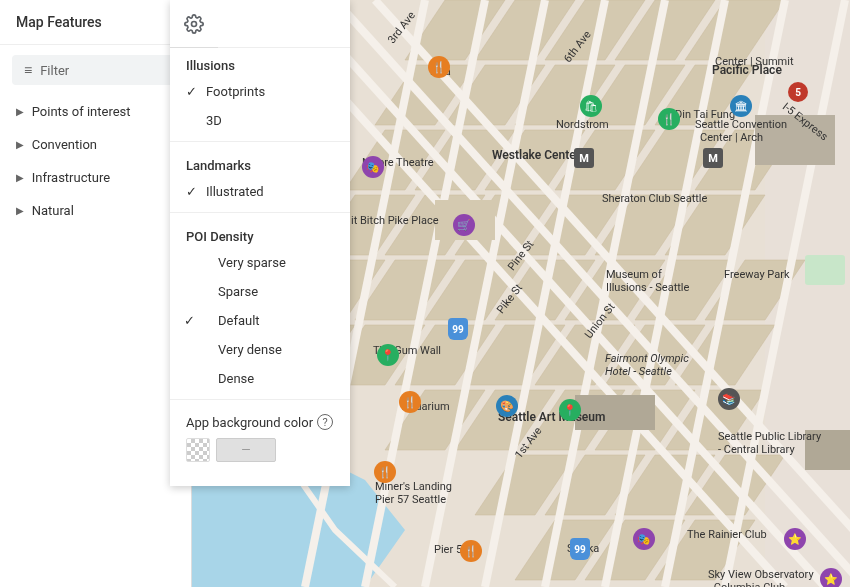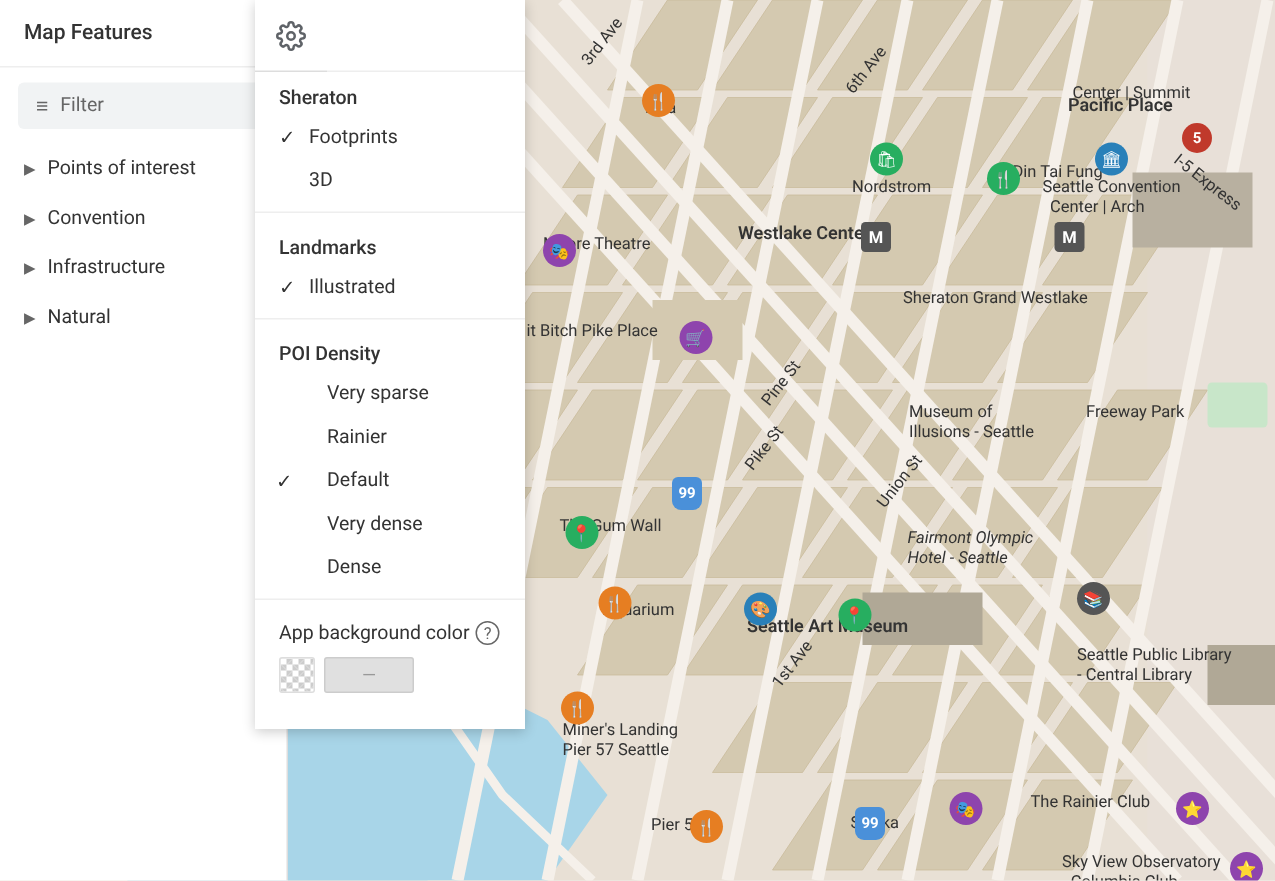--- a/index.html
+++ b/index.html
@@ -332,27 +332,27 @@
 
     <rect x="670" y="115" width="80" height="50" fill="#b8b0a0"></rect>
   </svg>
 
   
   <div style="position:absolute;top:0;left:170px;right:0;bottom:0;pointer-events:none;">
 
     <span class="map-label" style="left:260px;top:65px;">Lola</span>
     <span class="map-label" style="left:545px;top:55px;">Center | Summit</span>
     <span class="map-label map-label-bold" style="left:542px;top:63px;">Pacific Place</span>
-    <span class="map-label" style="left:386px;top:118px;margin-left:12px;">Nordstrom</span>
+    <span class="map-label" style="left:386px;top:118px;">Nordstrom</span>
     <span class="map-label" style="left:505px;top:108px;">Din Tai Fung</span>
     <span class="map-label" style="left:525px;top:118px;">Seattle Convention</span>
     <span class="map-label" style="left:530px;top:131px;">Center | Arch</span>
     <span class="map-label map-label-bold" style="left:322px;top:148px;">Westlake Center</span>
     <span class="map-label" style="left:192px;top:156px;">Moore Theatre</span>
-    <span class="map-label" style="left:432px;top:192px;">Sheraton Grand Westlake</span>
+    <span class="map-label" style="left:432px;top:192px;">Sheraton Club Seattle</span>
     <span class="map-label" style="left:181px;top:214px;">it Bitch Pike Place</span>
     <span class="map-label" style="left:436px;top:268px;">Museum of<br>Illusions - Seattle</span>
     <span class="map-label" style="left:554px;top:268px;">Freeway Park</span>
     <span class="map-label" style="left:203px;top:344px;">The Gum Wall</span>
     <span class="map-label" style="left:435px;top:352px;font-style:italic;">Fairmont Olympic<br>Hotel - Seattle</span>
     <span class="map-label" style="left:232px;top:400px;">Aquarium</span>
     <span class="map-label map-label-bold" style="left:328px;top:410px;">Seattle Art Museum</span>
     <span class="map-label" style="left:205px;top:440px;margin-top:40px;">Miner's Landing<br>Pier 57 Seattle</span>
     <span class="map-label" style="left:548px;top:430px;">Seattle Public Library<br>- Central Library</span>
     <span class="map-label" style="left:517px;top:528px;">The Rainier Club</span>
@@ -430,21 +430,21 @@
 <button class="gear-btn">
   <svg width="20" height="20" viewBox="0 0 24 24" fill="none" stroke="#5f6368" stroke-width="2">
     <circle cx="12" cy="12" r="3"></circle>
     <path d="M19.4 15a1.65 1.65 0 0 0 .33 1.82l.06.06a2 2 0 0 1-2.83 2.83l-.06-.06a1.65 1.65 0 0 0-1.82-.33 1.65 1.65 0 0 0-1 1.51V21a2 2 0 0 1-4 0v-.09A1.65 1.65 0 0 0 9 19.4a1.65 1.65 0 0 0-1.82.33l-.06.06a2 2 0 0 1-2.83-2.83l.06-.06A1.65 1.65 0 0 0 4.68 15a1.65 1.65 0 0 0-1.51-1H3a2 2 0 0 1 0-4h.09A1.65 1.65 0 0 0 4.6 9a1.65 1.65 0 0 0-.33-1.82l-.06-.06a2 2 0 0 1 2.83-2.83l.06.06A1.65 1.65 0 0 0 9 4.68a1.65 1.65 0 0 0 1-1.51V3a2 2 0 0 1 4 0v.09a1.65 1.65 0 0 0 1 1.51 1.65 1.65 0 0 0 1.82-.33l.06-.06a2 2 0 0 1 2.83 2.83l-.06.06A1.65 1.65 0 0 0 19.4 9a1.65 1.65 0 0 0 1.51 1H21a2 2 0 0 1 0 4h-.09a1.65 1.65 0 0 0-1.51 1z"></path>
   </svg>
 </button>
 
 <div id="dropdown">
   <div class="dropdown-gear-placeholder"></div>
 
-  <div class="dropdown-section-header">Sheraton</div>
+  <div class="dropdown-section-header">Illusions</div>
   <div class="dropdown-item">
     <span class="check-icon">✓</span>
     <span>Footprints</span>
   </div>
   <div class="dropdown-item">
     <span>3D</span>
   </div>
 
   <div class="dropdown-divider"></div>
 
@@ -454,21 +454,21 @@
     <span>Illustrated</span>
   </div>
 
   <div class="dropdown-divider"></div>
 
   <div class="dropdown-section-header">POI Density</div>
   <div class="poi-item">
     <span>Very sparse</span>
   </div>
   <div class="poi-item">
-    <span>Rainier</span>
+    <span>Sparse</span>
   </div>
   <div class="poi-item">
     <span class="check-icon" style="left:14px;">✓</span>
     <span>Default</span>
   </div>
   <div class="poi-item">
     <span>Very dense</span>
   </div>
   <div class="poi-item">
     <span>Dense</span>

